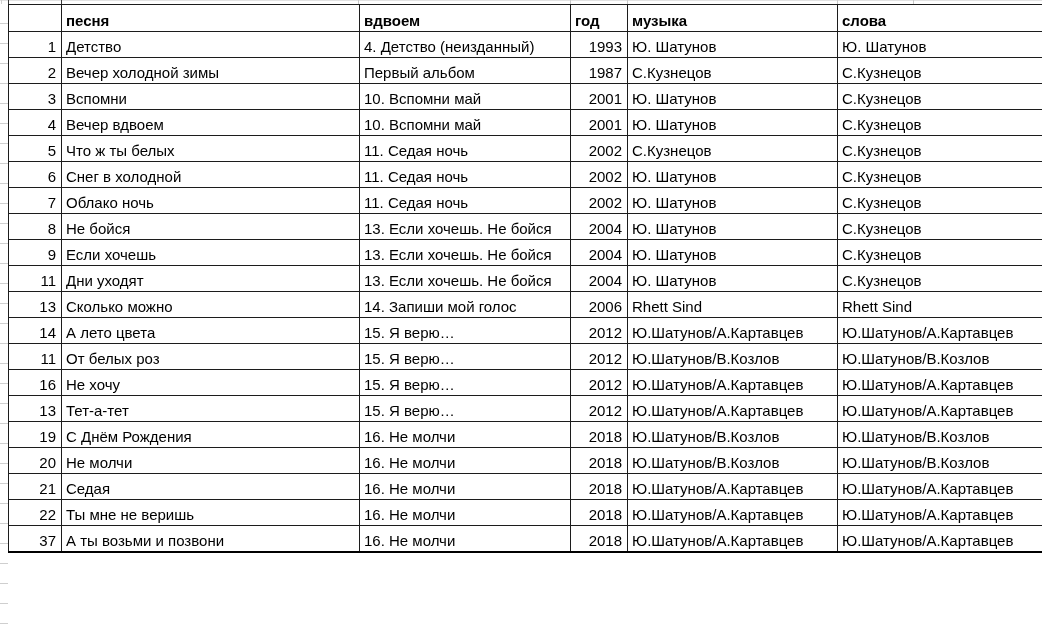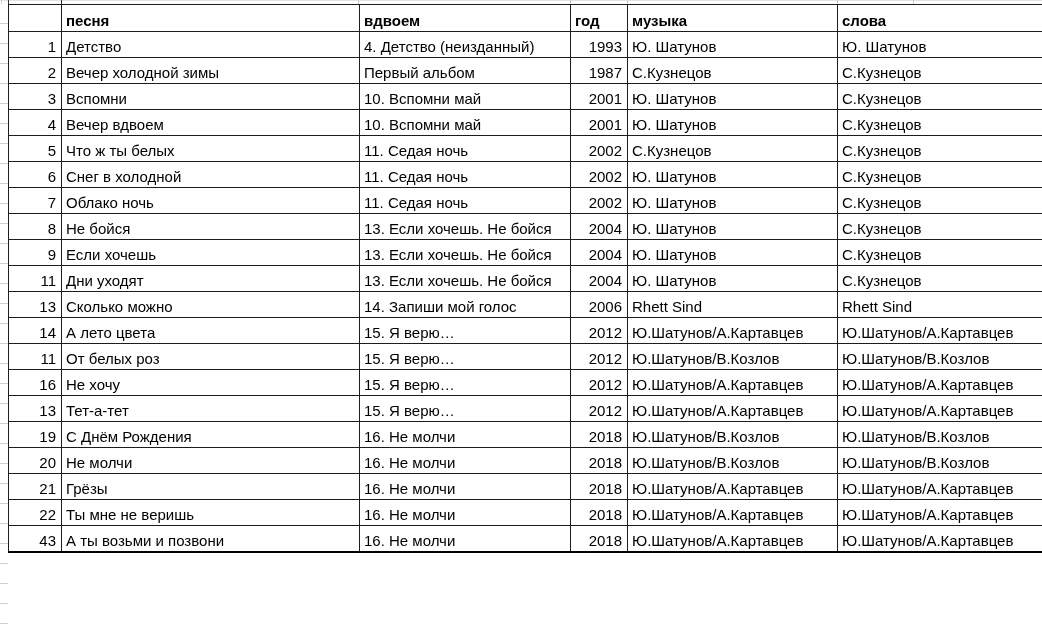--- a/index.html
+++ b/index.html
@@ -222,36 +222,36 @@
         <tr>
           <td class="col-num">20</td>
           <td class="col-song">Не молчи</td>
           <td class="col-album">16. Не молчи</td>
           <td class="col-year">2018</td>
           <td class="col-music">Ю.Шатунов/В.Козлов</td>
           <td class="col-lyrics">Ю.Шатунов/В.Козлов</td>
         </tr>
         <tr>
           <td class="col-num">21</td>
-          <td class="col-song">Грёзы</td>
+          <td class="col-song">Седая</td>
           <td class="col-album">16. Не молчи</td>
           <td class="col-year">2018</td>
           <td class="col-music">Ю.Шатунов/А.Картавцев</td>
           <td class="col-lyrics">Ю.Шатунов/А.Картавцев</td>
         </tr>
         <tr>
           <td class="col-num">22</td>
           <td class="col-song">Ты мне не веришь</td>
           <td class="col-album">16. Не молчи</td>
           <td class="col-year">2018</td>
           <td class="col-music">Ю.Шатунов/А.Картавцев</td>
           <td class="col-lyrics">Ю.Шатунов/А.Картавцев</td>
         </tr>
         <tr>
-          <td class="col-num">43</td>
+          <td class="col-num">37</td>
           <td class="col-song">А ты возьми и позвони</td>
           <td class="col-album">16. Не молчи</td>
           <td class="col-year">2018</td>
           <td class="col-music">Ю.Шатунов/А.Картавцев</td>
           <td class="col-lyrics">Ю.Шатунов/А.Картавцев</td>
         </tr>
       </tbody>
   </table>
 
 </div>

